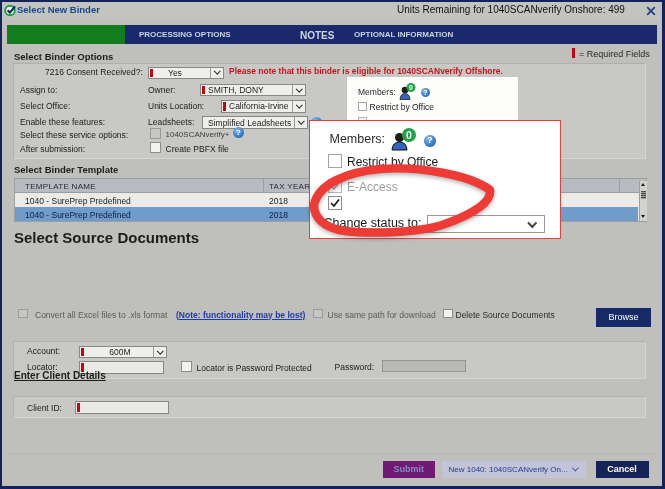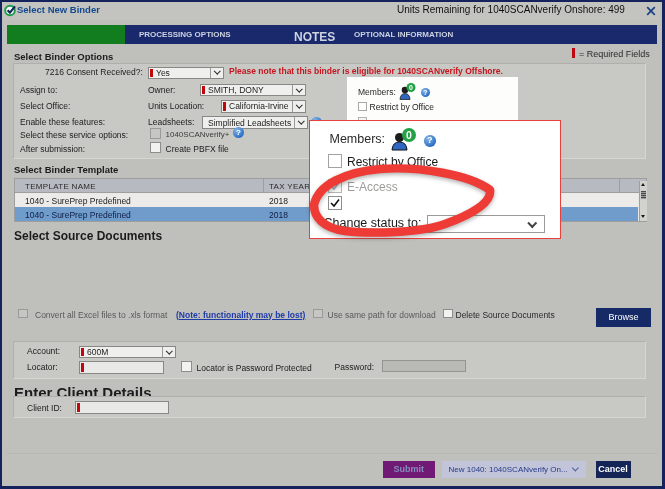--- a/index.html
+++ b/index.html
@@ -36,32 +36,32 @@
   <div class="lbl" style="left:397px;top:4px;font-size:10px;color:#111;">Units Remaining for 1040SCANverify Onshore: 499</div>
   <svg class="abs" style="left:646px;top:6px" width="10" height="10" viewBox="0 0 10 10">
     <path d="M1.2 1.2 L8.8 8.8 M8.8 1.2 L1.2 8.8" stroke="#1b3f86" stroke-width="1.7"></path>
   </svg>
 </div>
 
 <div class="abs" style="left:7px;top:25px;width:650px;height:18.5px;background:#1a296b;">
   <div class="abs" style="left:0;top:0;width:118px;height:18.5px;background:#127d1f;"></div>
   <div class="lbl" style="left:17px;top:5px;font-size:13px;color:#dde4ea;font-weight:bold;margin-top:38px;">BASIC INFORMATION</div>
   <div class="lbl" style="left:132px;top:5px;font-size:8px;color:#ccd3e2;font-weight:bold;">PROCESSING OPTIONS</div>
-  <div class="lbl" style="left:287px;top:5px;font-size:12px;color:#ccd3e2;font-weight:bold;">NOTES</div>
+  <div class="lbl" style="left:293px;top:5px;font-size:10px;color:#ccd3e2;font-weight:bold;">NOTES</div>
   <div class="lbl" style="left:347px;top:5px;font-size:8px;color:#ccd3e2;font-weight:bold;">OPTIONAL INFORMATION</div>
 </div>
 
 <div class="abs" style="left:572px;top:47.5px;width:3px;height:10px;background:#c00710;"></div>
 <div class="lbl" style="left:579px;top:48.5px;color:#2a2a2a;font-size:9px;">= Required Fields</div>
 
 <div class="lbl bold" style="left:14px;top:50.5px;font-size:9.5px;">Select Binder Options</div>
 <div class="panel" style="left:13px;top:63px;width:633px;height:96px;"></div>
 
 <div class="lbl" style="left:20px;top:66.5px;margin-left:25px;">7216 Consent Received?:</div>
-<div class="combo" style="left:148px;top:66.5px;width:76px;height:12px;">
+<div class="combo" style="left:148px;top:66.5px;width:76px;height:12px;gap:12px;">
       <div class="req"></div>
       <div class="txt">Yes</div>
       <div class="arr">
         <div class="chev"></div>
       </div>
     </div>
 <div class="lbl" style="left:229px;top:66.5px;color:#c4161e;font-weight:bold;font-size:8.5px;line-height:9px;">Please note that this binder is eligible for 1040SCANverify Offshore.</div>
 
 <div class="lbl" style="left:20px;top:84.5px;">Assign to:</div>
 <div class="lbl" style="left:148px;top:84.5px;">Owner:</div>
@@ -134,65 +134,65 @@
     <div class="lbl" style="left:254px;top:2.5px;color:#0e1e46;">2018</div>
   </div>
 
   <div class="abs" style="left:624px;top:2px;width:8px;height:40px;background:#d2d2cf;border-left:1px solid #9e9e9c;">
     <div class="abs" style="left:1px;top:2.5px;width:0;height:0;border-left:2.5px solid transparent;border-right:2.5px solid transparent;border-bottom:3.5px solid #1a1a1a;"></div>
     <div class="abs" style="left:0.5px;top:10px;width:5.5px;height:8.5px;background:repeating-linear-gradient(#4a4a4a 0 1px,#9a9a9a 1px 2px);"></div>
     <div class="abs" style="left:1px;top:34px;width:0;height:0;border-left:2.5px solid transparent;border-right:2.5px solid transparent;border-top:3.5px solid #1a1a1a;"></div>
   </div>
 </div>
 
-<div class="lbl bold" style="left:14px;top:229px;font-size:12px;">Select Source Documents</div>
+<div class="lbl bold" style="left:14px;top:229px;font-size:15px;">Select Source Documents</div>
 
 <div class="cb dis" style="left:18px;top:308.5px;width:9.5px;height:9.5px;"></div>
 <div class="lbl" style="left:35px;top:309.5px;color:#5a5a58;">Convert all Excel files to .xls format</div>
 <div class="lbl bold" style="left:176px;top:309.5px;color:#1f3ba8;text-decoration:underline;">(Note: functionality may be lost)</div>
 <div class="cb dis" style="left:313px;top:308.5px;width:9.5px;height:9.5px;"></div>
 <div class="lbl" style="left:327.5px;top:309.5px;color:#5a5a58;">Use same path for download</div>
 <div class="cb" style="left:443px;top:308.5px;width:9.5px;height:9.5px;"></div>
 <div class="lbl" style="left:455.5px;top:309.5px;color:#2a2a2a;">Delete Source Documents</div>
 <div class="abs" style="left:596px;top:308px;width:55px;height:18.5px;background:#152a67;color:#fff;font-size:9px;text-align:center;line-height:18.5px;">Browse</div>
 
 <div class="panel" style="left:13px;top:341px;width:633px;height:38px;"></div>
 <div class="lbl" style="left:27px;top:346px;">Account:</div>
-<div class="combo" style="left:79px;top:345.5px;width:97px;height:12.5px;">
+<div class="combo" style="left:79px;top:345.5px;width:88px;height:12.5px;text-align:center;">
       <div class="req"></div>
       <div class="txt">600M</div>
       <div class="arr">
         <div class="chev"></div>
       </div>
     </div>
 <div class="lbl" style="left:27px;top:361.5px;">Locator:</div>
 <div class="combo" style="left:79px;top:360.5px;width:84.5px;height:13px;background:#e9e9e7;">
       <div class="req"></div>
       <div class="txt"></div>
     </div>
 <div class="cb" style="left:180.5px;top:361px;"></div>
 <div class="lbl" style="left:196.5px;top:362.5px;">Locator is Password Protected</div>
 <div class="lbl" style="left:334.5px;top:362px;">Password:</div>
 <div class="abs" style="left:382px;top:359.5px;width:84px;height:12px;background:#b9b9b6;border:1px solid #949492;"></div>
 
-<div class="lbl bold" style="left:14px;top:384px;font-size:15px;">Enter Client Details</div>
+<div class="lbl bold" style="left:14px;top:370px;font-size:10px;text-decoration:underline;">Enter Client Details</div>
 <div class="panel" style="left:13px;top:396px;width:633px;height:22px;"></div>
 <div class="lbl" style="left:27px;top:402.5px;">Client ID:</div>
 <div class="combo" style="left:74.5px;top:400.5px;width:94.5px;height:13px;background:#e9e9e7;">
       <div class="req"></div>
       <div class="txt"></div>
     </div>
 
 <div class="abs" style="left:7px;top:452.5px;width:650px;height:1px;background:#b6b6b3;"></div>
 <div class="abs" style="left:382.5px;top:461px;width:52.5px;height:17px;background:#701a75;color:#848dbb;font-size:9px;font-weight:bold;text-align:center;line-height:17px;">Submit</div>
 <div class="abs" style="left:441.5px;top:461px;width:144px;height:17px;background:#c2c5d9;display:flex;align-items:center;">
   <div style="font-size:8px;color:#253a86;padding-left:7px;flex:1;white-space:nowrap;overflow:hidden;">New 1040: 1040SCANverify On...</div>
   <div class="chev" style="border-color:#4d5d9d;margin-right:8px;flex:0 0 5px;"></div>
 </div>
-<div class="abs" style="left:595.5px;top:460.5px;width:35px;height:17.5px;background:#152457;color:#fff;font-size:9px;font-weight:bold;text-align:center;line-height:17.5px;">Cancel</div>
+<div class="abs" style="left:595.5px;top:460.5px;width:53px;height:17.5px;background:#152457;color:#fff;font-size:9px;font-weight:bold;text-align:center;line-height:17.5px;">Cancel</div>
 
 <div class="abs" style="left:308.5px;top:119.5px;width:252px;height:119px;background:#fff;border:1.5px solid #e8403c;">
   <div class="lbl" style="left:20px;top:11px;font-size:12.5px;color:#2a2a2a;">Members:</div>
   <svg class="abs" style="left:80px;top:5px" width="28" height="25" viewBox="0 0 28 25">
     <circle cx="9.5" cy="11.5" r="4.5" fill="#1c1c1c"></circle>
     <path d="M2 24 Q2.5 16 9.5 16 Q16.5 16 17 24 Z" fill="#2f66c0" stroke="#111" stroke-width="1"></path>
     <circle cx="19" cy="9" r="7" fill="#22a244"></circle>
     <text x="19" y="12.5" font-size="10.5" font-weight="bold" fill="#fff" text-anchor="middle">0</text>
   </svg>
   <div class="qi" style="left:114.5px;top:14.5px;width:11.5px;height:11.5px;font-size:9px;line-height:11.5px;">?</div>

